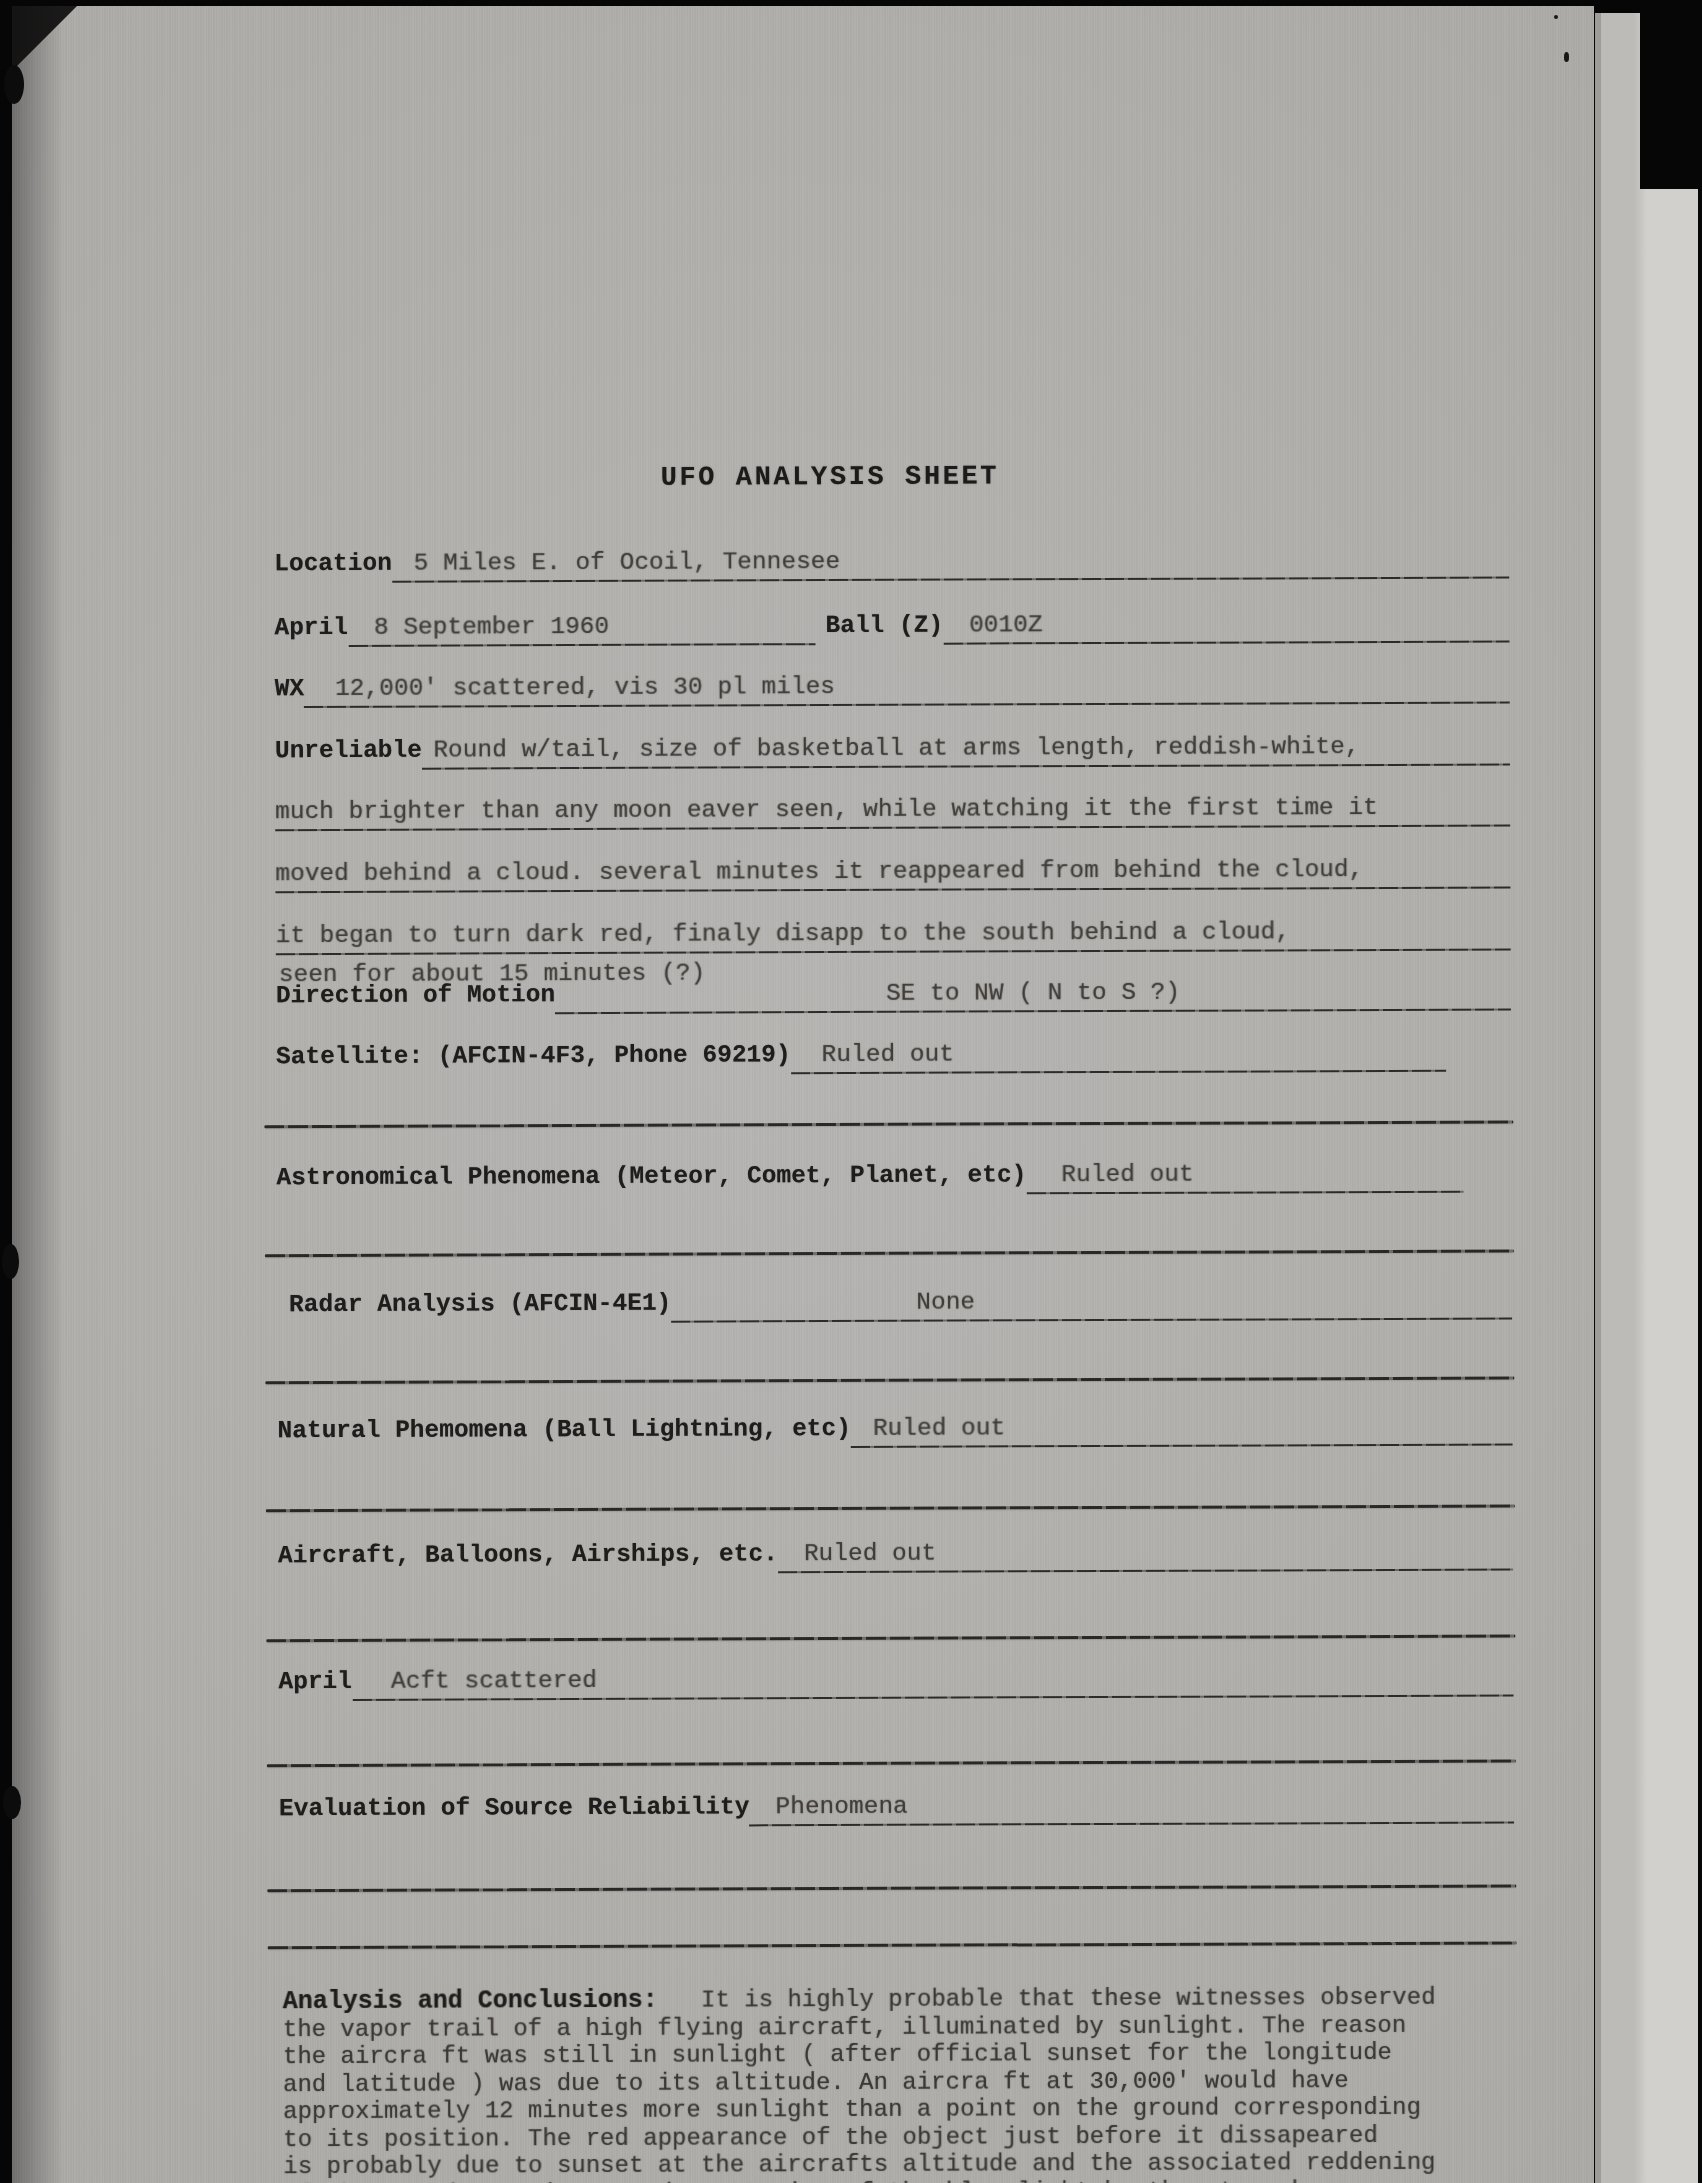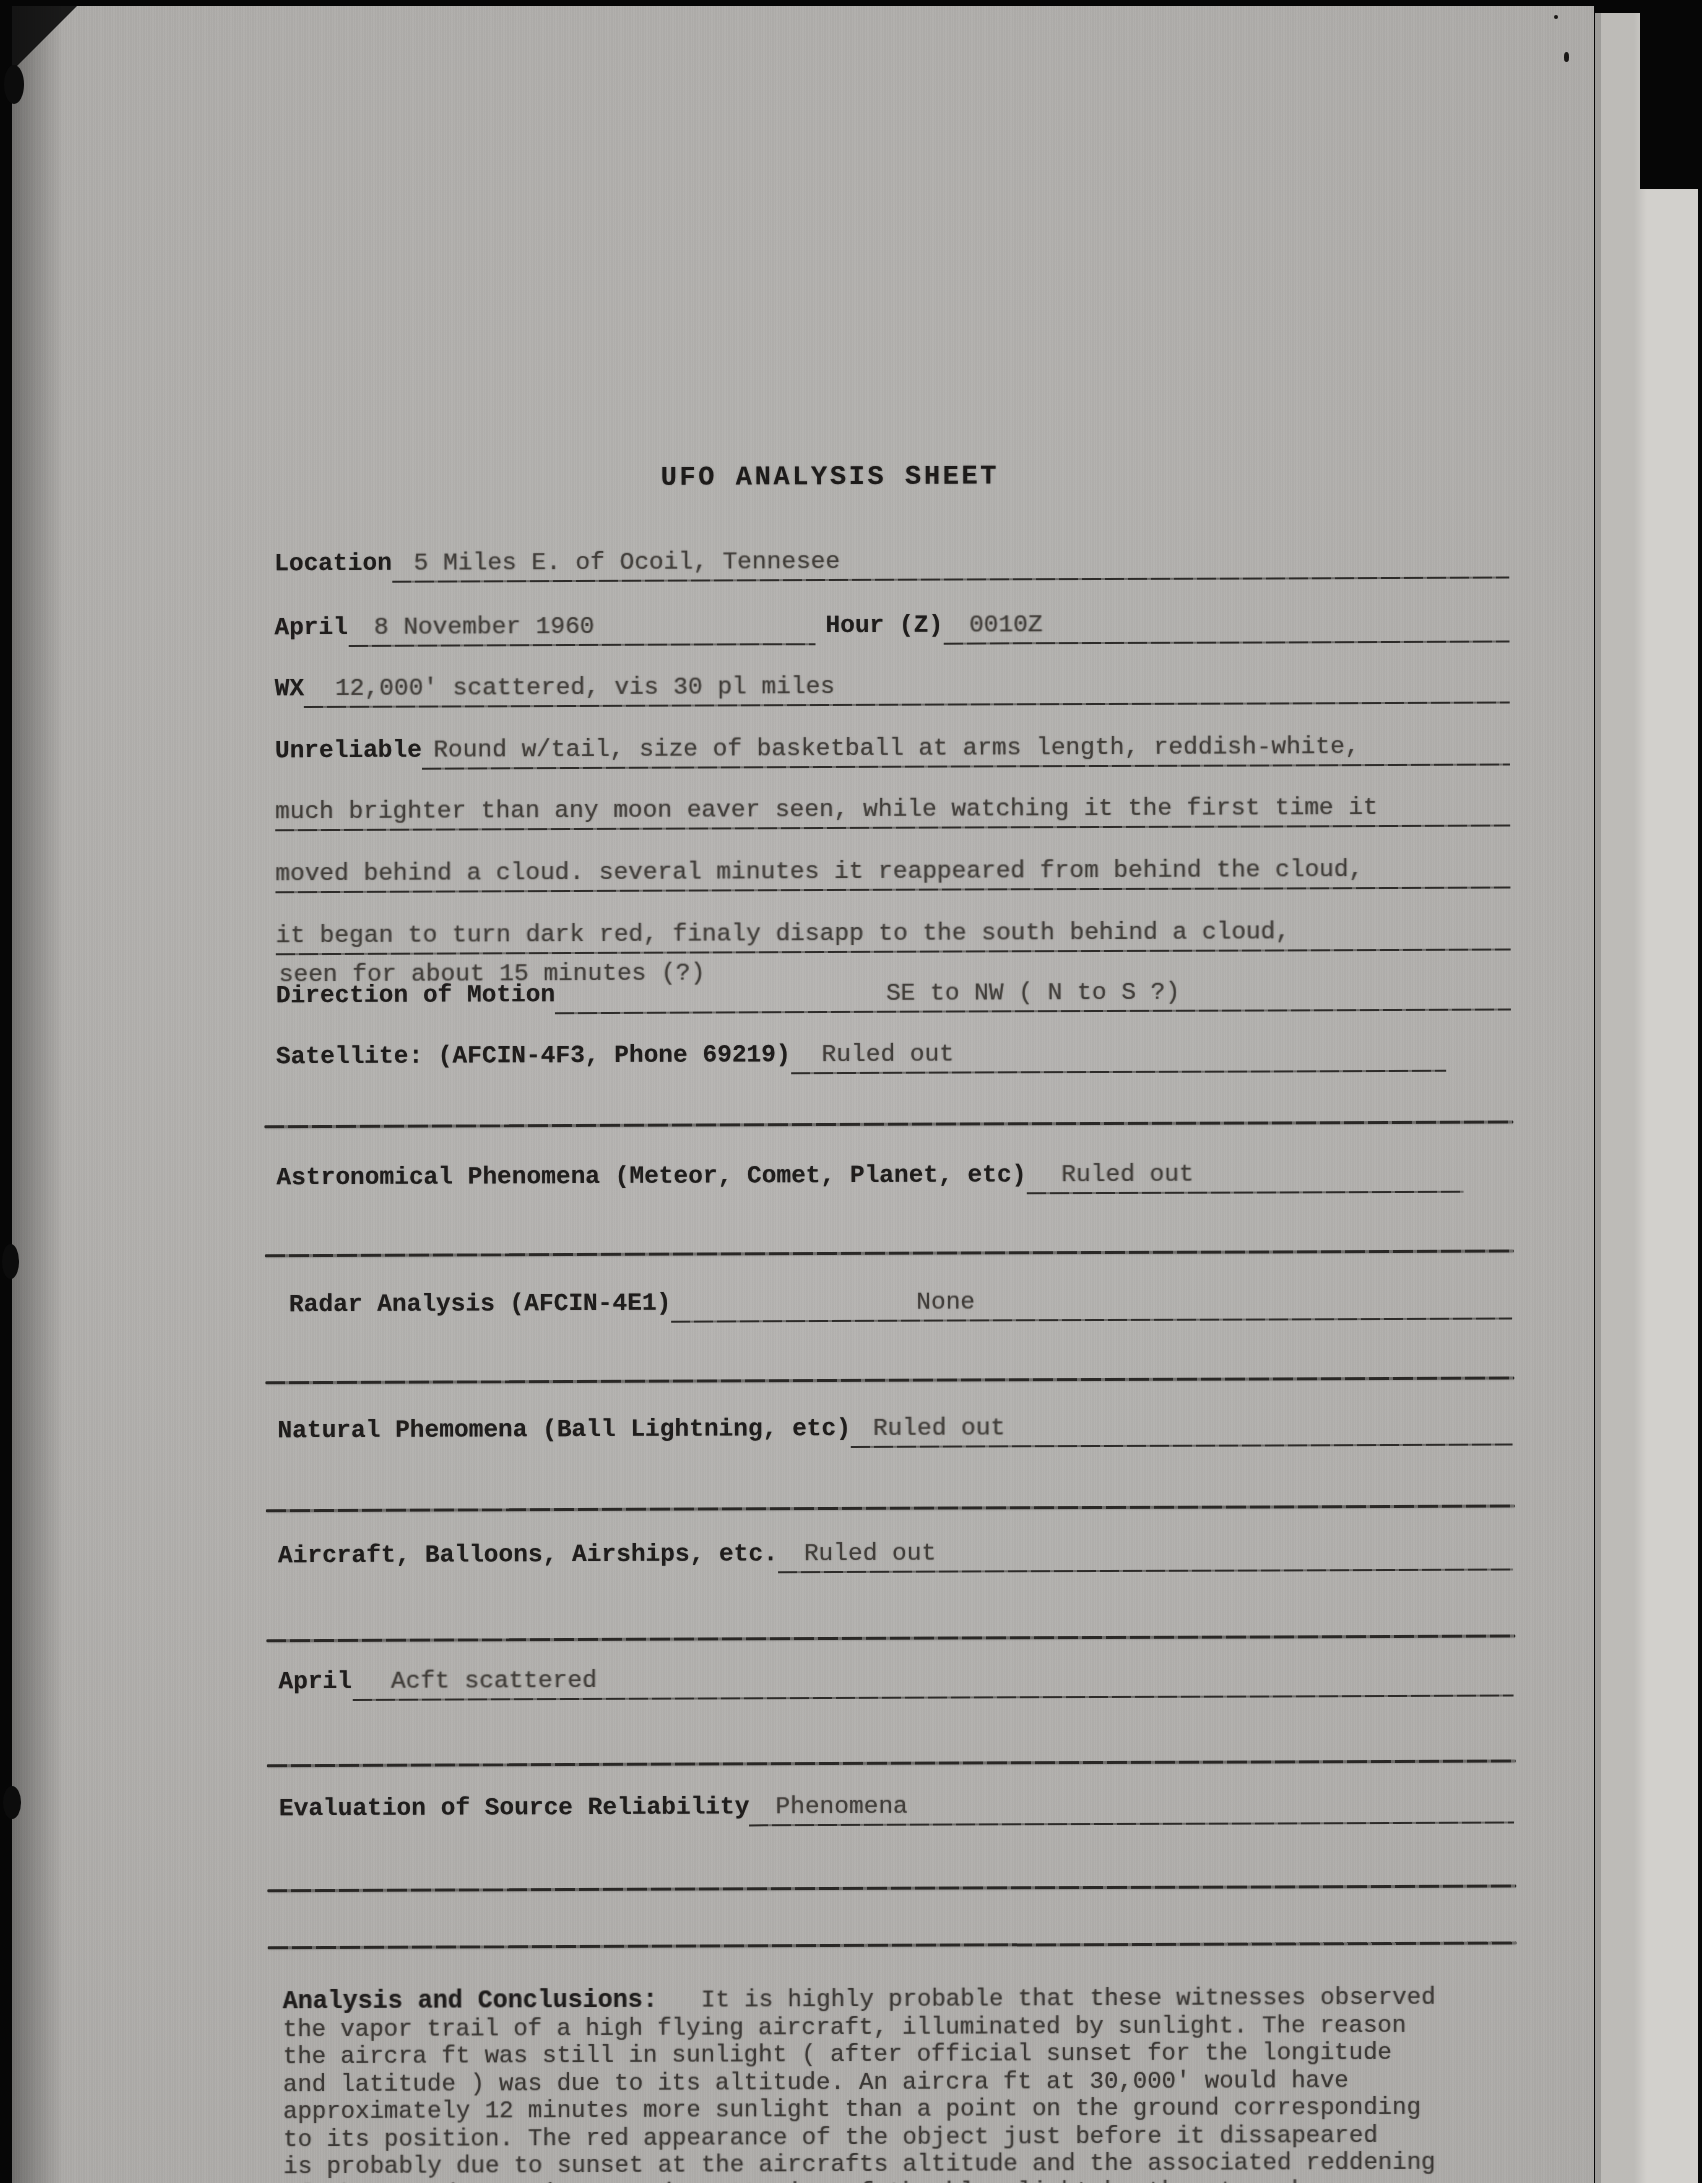--- a/index.html
+++ b/index.html
@@ -68,23 +68,23 @@
     <div class="row" style="top:541px;">
       <span class="lbl">Location</span>
       <span class="fill">
         <span class="val" style="padding-left:22px;">5 Miles E. of Ocoil, Tennesee</span>
       </span>
     </div>
 
     <div class="row" style="top:605px;">
       <span class="lbl">April</span>
       <span class="fill fill-fixed" style="width:467px;">
-        <span class="val" style="padding-left:26px;">8 November 1960</span>
-      </span>
-      <span class="lbl" style="padding-left:10.5px;">Hour (Z)</span>
+        <span class="val" style="padding-left:26px;">8 September 1960</span>
+      </span>
+      <span class="lbl" style="padding-left:10.5px;">Ball (Z)</span>
       <span class="fill">
         <span class="val" style="padding-left:26px;margin-top:16px;">0010Z</span>
       </span>
     </div>
 
     <div class="row" style="top:666px;">
       <span class="lbl">WX</span>
       <span class="fill">
         <span class="val" style="padding-left:31px;">12,000' scattered, vis 30 pl miles</span>
       </span>

